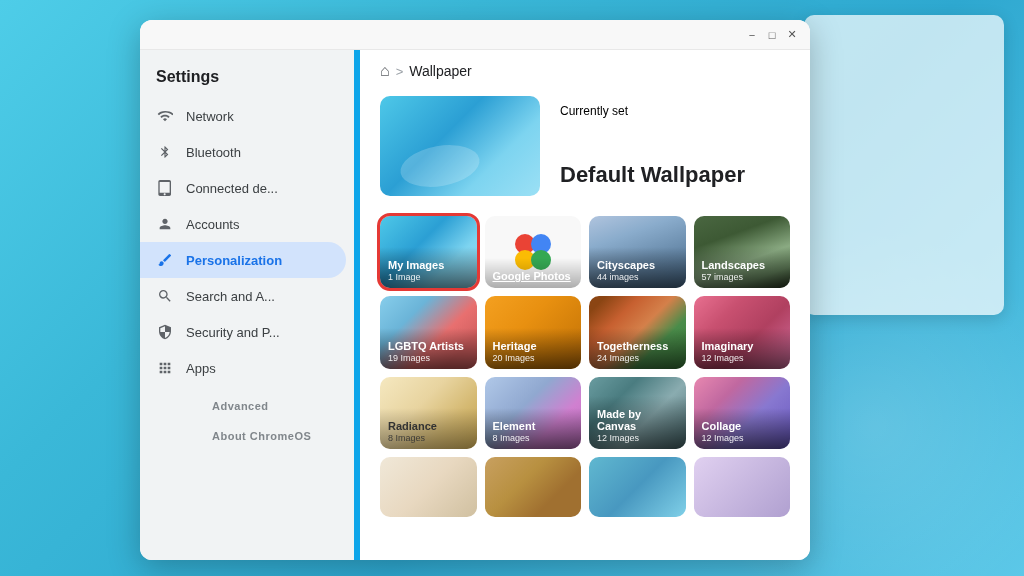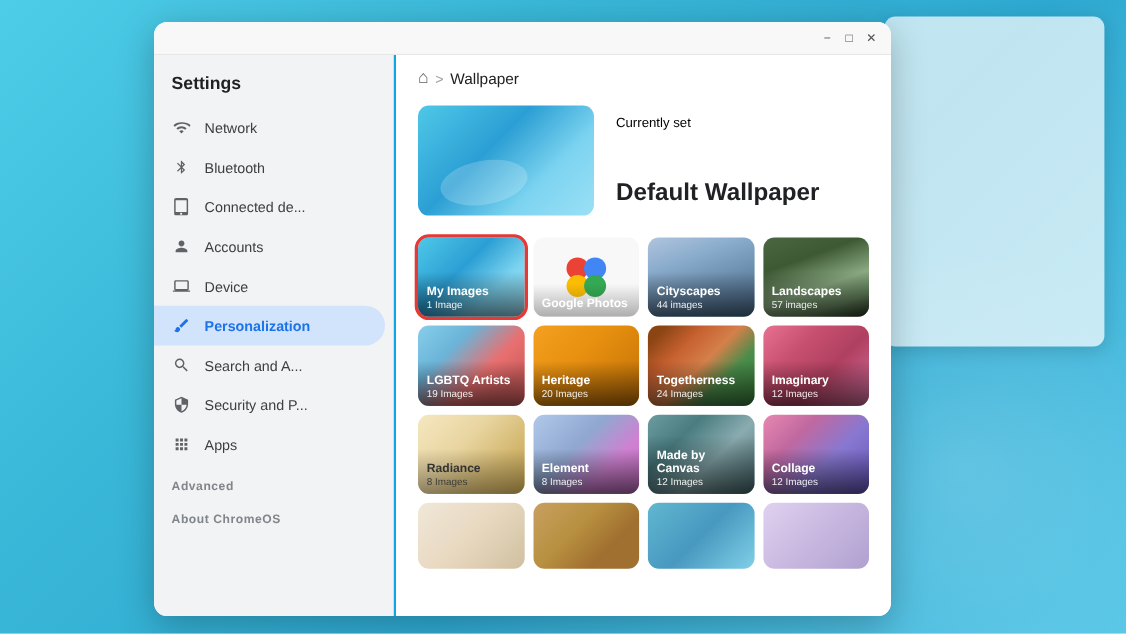--- a/index.html
+++ b/index.html
@@ -64,21 +64,21 @@
     .window-body {
       display: flex;
       flex: 1;
       overflow: hidden;
     }
 
     
     .sidebar {
       width: 220px;
       background: #f1f3f4;
-      border-right: 2px solid #0ea5e9;
+      border-right: 6px solid #0ea5e9;
       display: flex;
       flex-direction: column;
       padding-top: 10px;
       flex-shrink: 0;
     }
 
     .sidebar-title {
       font-size: 16px;
       font-weight: 600;
       color: #202124;
@@ -112,22 +112,23 @@
       color: #5f6368;
       font-size: 14px;
       flex-shrink: 0;
     }
     .sidebar-item.active .icon { color: #1a73e8; }
 
     .sidebar-section-label {
       font-size: 11px;
       font-weight: 600;
       color: #80868b;
-      padding: 14px 16px 4px 16px;
+      padding: 14px 16px 4px 32px;
       letter-spacing: 0.5px;
+      margin-left: 40px;
     }
 
     
     .main-content {
       flex: 1;
       overflow-y: auto;
       background: #fff;
     }
 
     
@@ -365,28 +366,20 @@
 
       <div class="sidebar-item">
         <span class="icon">
           <svg width="16" height="16" viewBox="0 0 24 24" fill="currentColor">
               <path d="M12 12c2.21 0 4-1.79 4-4s-1.79-4-4-4-4 1.79-4 4 1.79 4 4 4zm0 2c-2.67 0-8 1.34-8 4v2h16v-2c0-2.66-5.33-4-8-4z"></path>
             </svg>
         </span>
         <span>Accounts</span>
       </div>
 
-      <div class="sidebar-item">
-        <span class="icon">
-          <svg width="16" height="16" viewBox="0 0 24 24" fill="currentColor">
-              <path d="M20 18c1.1 0 2-.9 2-2V6c0-1.1-.9-2-2-2H4c-1.1 0-2 .9-2 2v10c0 1.1.9 2 2 2H0v2h24v-2h-4zM4 6h16v10H4V6z"></path>
-            </svg>
-        </span>
-        <span>Device</span>
-      </div>
 
       <div class="sidebar-item active">
         <span class="icon">
           <svg width="16" height="16" viewBox="0 0 24 24" fill="currentColor">
               <path d="M7 14c-1.66 0-3 1.34-3 3 0 1.31-1.16 2-2 2 .92 1.22 2.49 2 4 2 2.21 0 4-1.79 4-4 0-1.66-1.34-3-3-3zm13.71-9.37l-1.34-1.34a1 1 0 0 0-1.41 0L9 12.25 11.75 15l8.96-8.96a1 1 0 0 0 0-1.41z"></path>
             </svg>
         </span>
         <span>Personalization</span>
       </div>
 
@@ -447,21 +440,21 @@
         </div>
 
         <div class="grid-item bg-googlephotos" style="align-items:center; justify-content:center;">
 
           <svg width="48" height="48" viewBox="0 0 48 48">
             <circle cx="16" cy="16" r="10" fill="#ea4335"></circle>
             <circle cx="32" cy="16" r="10" fill="#4285f4"></circle>
             <circle cx="16" cy="32" r="10" fill="#fbbc04"></circle>
             <circle cx="32" cy="32" r="10" fill="#34a853"></circle>
           </svg>
-          <div class="grid-item-label" style="background:linear-gradient(transparent, rgba(0,0,0,0.3));">
+          <div class="grid-item-label" style="background:linear-gradient(transparent, rgba(0,0,0,0.3));text-decoration:underline;">
             <div>Google Photos</div>
           </div>
         </div>
 
         <div class="grid-item bg-cityscapes">
           <div class="grid-item-label">
             <div>Cityscapes</div>
             <div class="grid-item-sublabel">44 images</div>
           </div>
         </div>

